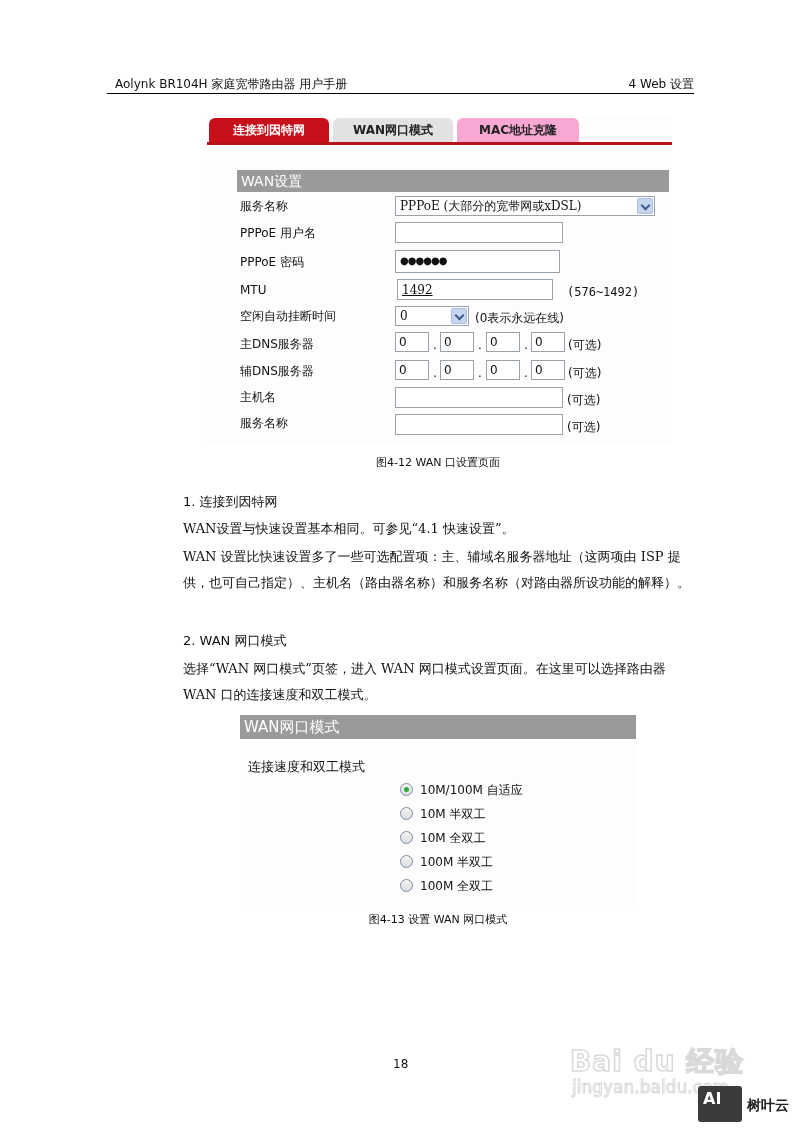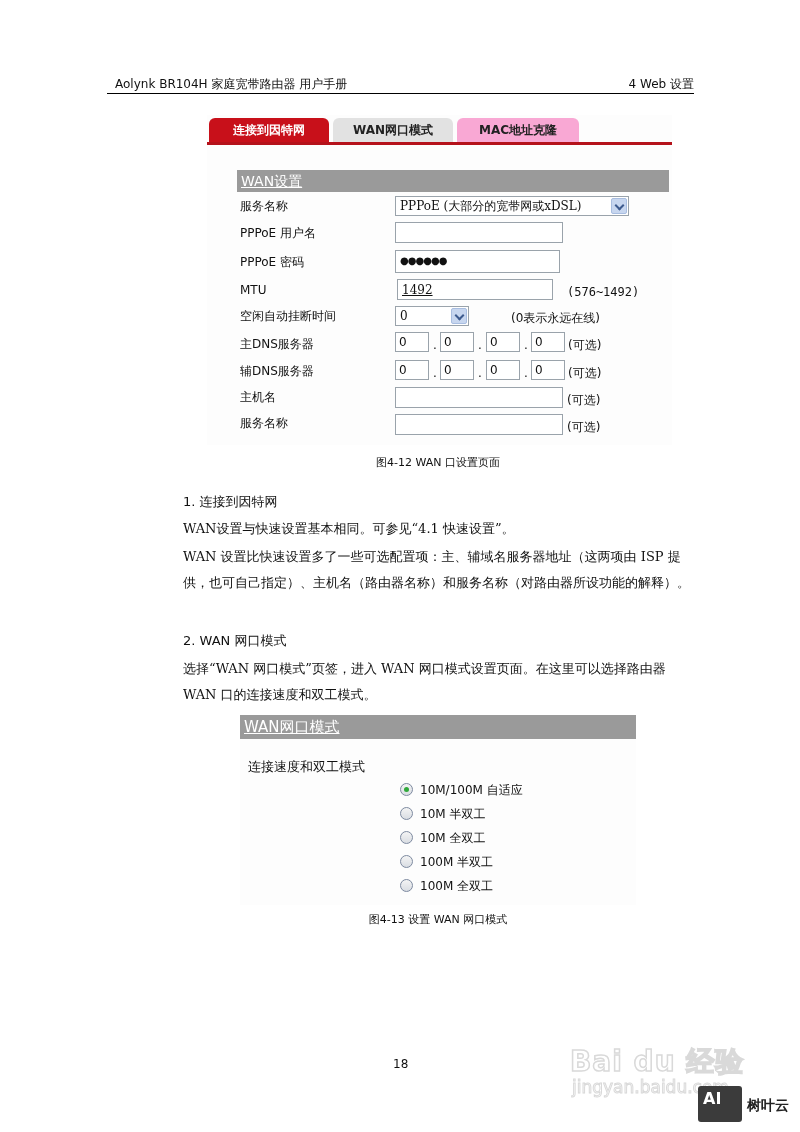--- a/index.html
+++ b/index.html
@@ -12,21 +12,21 @@
   .run-header .right { position: absolute; right: 0; top: 0; }
 
   
   .fig1 { position: absolute; left: 207px; top: 115px; width: 465px; height: 330px; background: #fdfdfd; }
   .tabs { position: absolute; left: 0; top: 0; width: 465px; height: 30px; border-bottom: 3px solid #b5121b; }
   .tab { position: absolute; top: 3px; height: 24px; border-radius: 6px 6px 0 0; font-size: 12px; font-weight: bold; text-align: center; line-height: 24px; cursor: pointer; }
   .tab.active { left: 2px; width: 120px; background: #c8101a; color: #fff; }
   .tab.t2 { left: 126px; width: 120px; background: #e2e2e2; color: #222; }
   .tab.t3 { left: 250px; width: 122px; background: #f9a8d4; color: #222; }
 
-  .section-bar { position: absolute; background: #9a9a9a; color: #fff; font-size: 14px; padding-left: 4px; line-height: 22px; height: 22px; text-decoration: underline; }
+  .section-bar { position: absolute; background: #9a9a9a; color: #fff; font-size: 14px; padding-left: 4px; line-height: 22px; height: 22px; }
   .fig1 .section-bar { left: 30px; top: 55px; width: 432px; }
 
   .row-label { position: absolute; left: 33px; font-size: 12px; color: #111; }
   .field { position: absolute; height: 21px; border: 1px solid #9aa3ab; background: #fff; font-size: 12px; padding: 2px 4px; line-height: 16px; color: #111; font-family: "DejaVu Serif", "Liberation Serif", serif; }
   .select-box { position: absolute; height: 20px; border: 1px solid #9aa3ab; background: #fff; font-size: 12px; padding: 1px 4px; line-height: 16px; font-family: "DejaVu Serif", "Liberation Serif", serif; }
   .select-arrow { position: absolute; right: 1px; top: 1px; width: 16px; height: 16px; background: #c7d6ef; border: 1px solid #a8bde0; border-radius: 2px; }
   .select-arrow::after { content: ""; position: absolute; left: 4px; top: 3px; width: 5px; height: 5px; border-right: 2px solid #3d5a8e; border-bottom: 2px solid #3d5a8e; transform: rotate(45deg); }
   .hint { position: absolute; font-size: 12px; color: #111; }
   .ip { position: absolute; width: 34px; height: 20px; border: 1px solid #9aa3ab; background: #fff; font-size: 12px; padding: 1px 3px; line-height: 16px; }
   .dot { position: absolute; font-size: 12px; }
@@ -65,41 +65,41 @@
 <div class="fig1">
   <div class="tabs">
     <div class="tab active">连接到因特网</div>
     <div class="tab t2">WAN网口模式</div>
     <div class="tab t3">MAC地址克隆</div>
   </div>
 
   <div class="section-bar">WAN设置</div>
 
   <div class="row-label" style="top:83px">服务名称</div>
-  <div class="select-box" style="left:188px; top:81px; width:234px;">
+  <div class="select-box" style="left:188px; top:81px; width:260px;">
     <span>PPPoE (大部分的宽带网或xDSL)</span>
     <span class="select-arrow"></span>
   </div>
 
   <div class="row-label" style="top:110px">PPPoE 用户名</div>
   <div class="field" style="left:188px; top:107px; width:168px;"></div>
 
   <div class="row-label" style="top:139px">PPPoE 密码</div>
   <div class="field" style="left:188px; top:135px; width:165px; height:23px; font-size:10px; letter-spacing:-1px;">●●●●●●</div>
 
   <div class="row-label" style="top:168px">MTU</div>
   <div class="field" style="left:190px; top:164px; width:156px;text-decoration:underline;">1492</div>
   <div class="hint" style="left:360px; top:170px; font-family:'DejaVu Sans Mono','Liberation Mono',monospace;text-align:right;">(576~1492)</div>
 
   <div class="row-label" style="top:193px">空闲自动挂断时间</div>
   <div class="select-box" style="left:188px; top:191px; width:74px;">
     <span>0</span>
     <span class="select-arrow"></span>
   </div>
-  <div class="hint" style="left:268px; top:195px;margin-left:36px;">(0表示永远在线)</div>
+  <div class="hint" style="left:268px; top:195px;">(0表示永远在线)</div>
 
   <div class="row-label" style="top:221px">主DNS服务器</div>
   <div class="ip" style="left:188px; top:217px;">0</div>
   <span class="dot" style="left:226px; top:223px;">.</span>
   <div class="ip" style="left:233px; top:217px;">0</div>
   <span class="dot" style="left:271px; top:223px;">.</span>
   <div class="ip" style="left:279px; top:217px;">0</div>
   <span class="dot" style="left:317px; top:223px;">.</span>
   <div class="ip" style="left:324px; top:217px;">0</div>
   <div class="hint" style="left:361px; top:222px;">(可选)</div>

